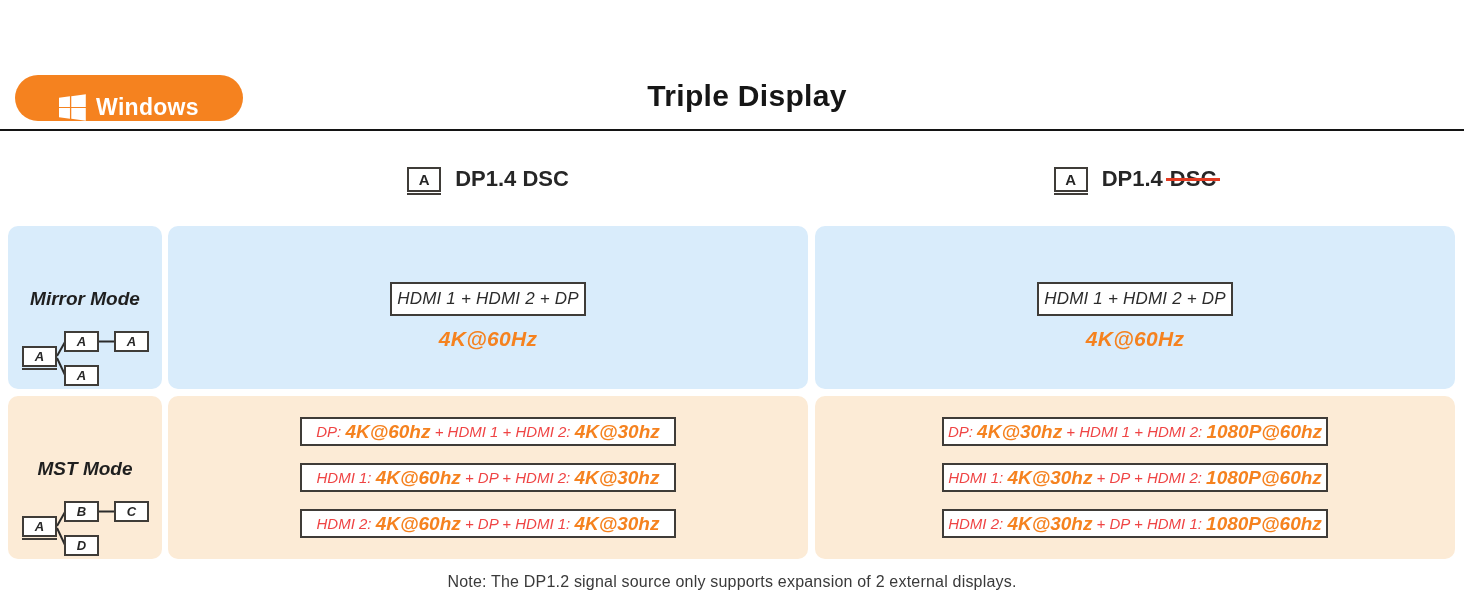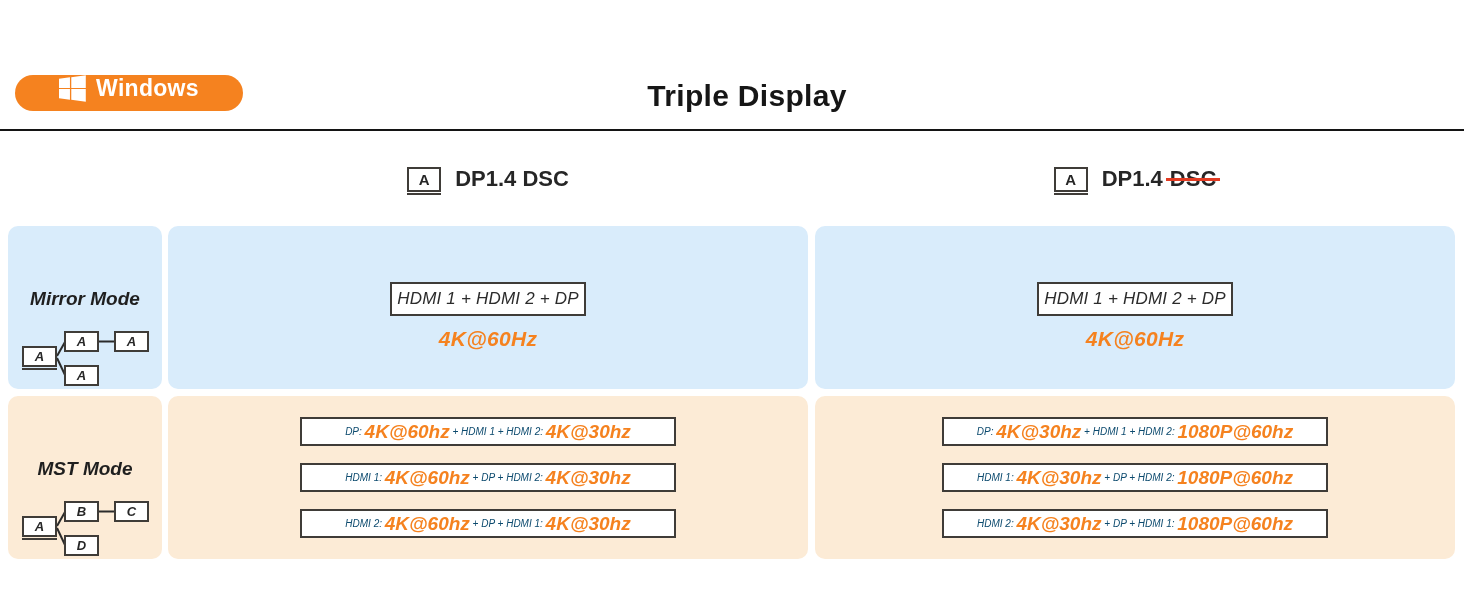--- a/index.html
+++ b/index.html
@@ -2,23 +2,23 @@
 <html><head>
 <meta charset="utf-8">
 <style>
   html,body{margin:0;padding:0;background:#fff;}
   #canvas{
     position:relative;width:1464px;height:600px;background:#ffffff;
     font-family:"Liberation Sans", sans-serif;color:#262626;overflow:hidden;
   }
   
   .badge{
-    position:absolute;left:15px;top:75px;width:228px;height:36px;
+    position:absolute;left:15px;top:75px;width:228px;height:46px;
     background:var(--accent);border-radius:23px;
-    display:flex;align-items:flex-start;justify-content:center;gap:10px;
+    display:flex;align-items:flex-end;justify-content:center;gap:10px;
   }
   .badge .flag{width:27px;height:27px;display:block;}
   .badge .badge-label{color:#fff;font-size:23px;font-weight:700;letter-spacing:.3px;}
   .page-title{
     position:absolute;left:0;top:79px;width:100%;text-align:center;
     font-size:30px;font-weight:700;color:#161616;letter-spacing:.3px;margin-left:15px;
   }
   .divider{position:absolute;left:0;top:129px;width:100%;height:2px;background:#141414;}
 
   
@@ -71,21 +71,21 @@
   
   .mst-content{position:absolute;left:0;top:0;width:100%;height:100%;
     display:flex;flex-direction:column;align-items:center;justify-content:center;gap:17px;}
   .mst-row{
     background:#fff;border:2px solid var(--border);box-sizing:border-box;
     height:29px;line-height:25px;text-align:center;padding:0 6px;
     display:flex;align-items:baseline;justify-content:center;white-space:pre;
   }
   .col-left .mst-row{width:376px;}
   .col-right .mst-row{width:386px;}
-  .mst-row .plain{font-size:10px;color:#0c4a6e;align-self:center;}
+  .mst-row .plain{font-size:15px;color:#ef4444;align-self:center;}
   .mst-row .speed{font-size:19px;font-weight:700;color:var(--accent);align-self:center;}
 
   .note{position:absolute;left:0;top:573px;width:100%;text-align:center;
     font-size:16px;color:#3a3a3a;letter-spacing:.2px;}
 </style>
 </head>
 <body>
 
 <div id="canvas" style="--accent: #F5821F; --blue: #D9ECFB; --peach: #FCEBD6; --strike: #E23B22; --border: #3F3C38;">
 
@@ -178,14 +178,15 @@
       </div>
       <div class="mst-row">
         <span class="plain">HDMI 1: </span><span class="speed">4K@30hz</span><span class="plain"> + DP + HDMI 2: </span><span class="speed">1080P@60hz</span>
       </div>
       <div class="mst-row">
         <span class="plain">HDMI 2: </span><span class="speed">4K@30hz</span><span class="plain"> + DP + HDMI 1: </span><span class="speed">1080P@60hz</span>
       </div>
     </div>
   </div>
 
+  <div class="note">Note: The DP1.2 signal source only supports expansion of 2 external displays.</div>
 
 </div>
 
 </body></html>

